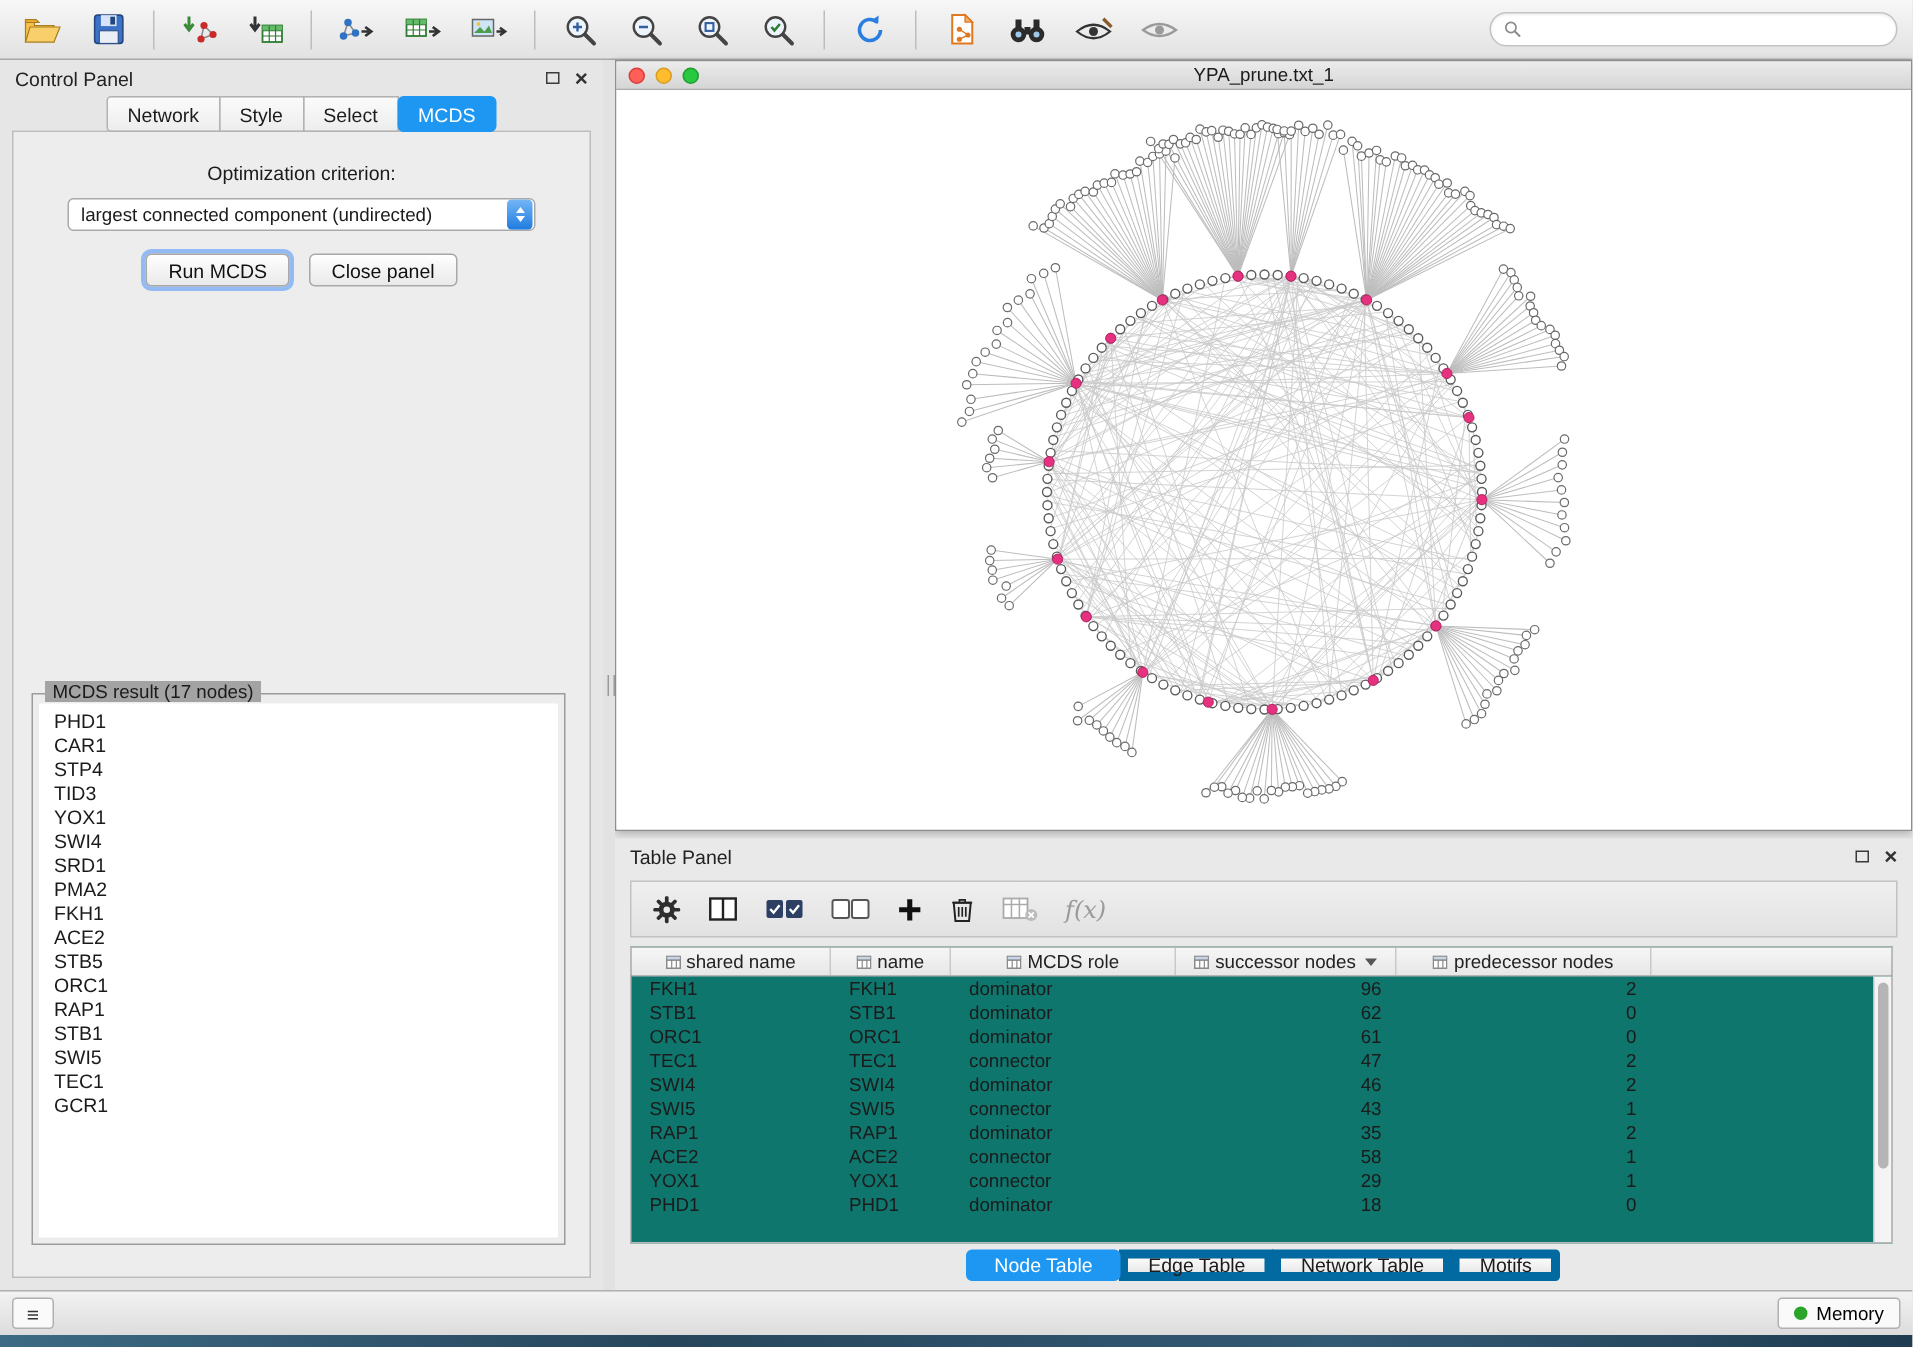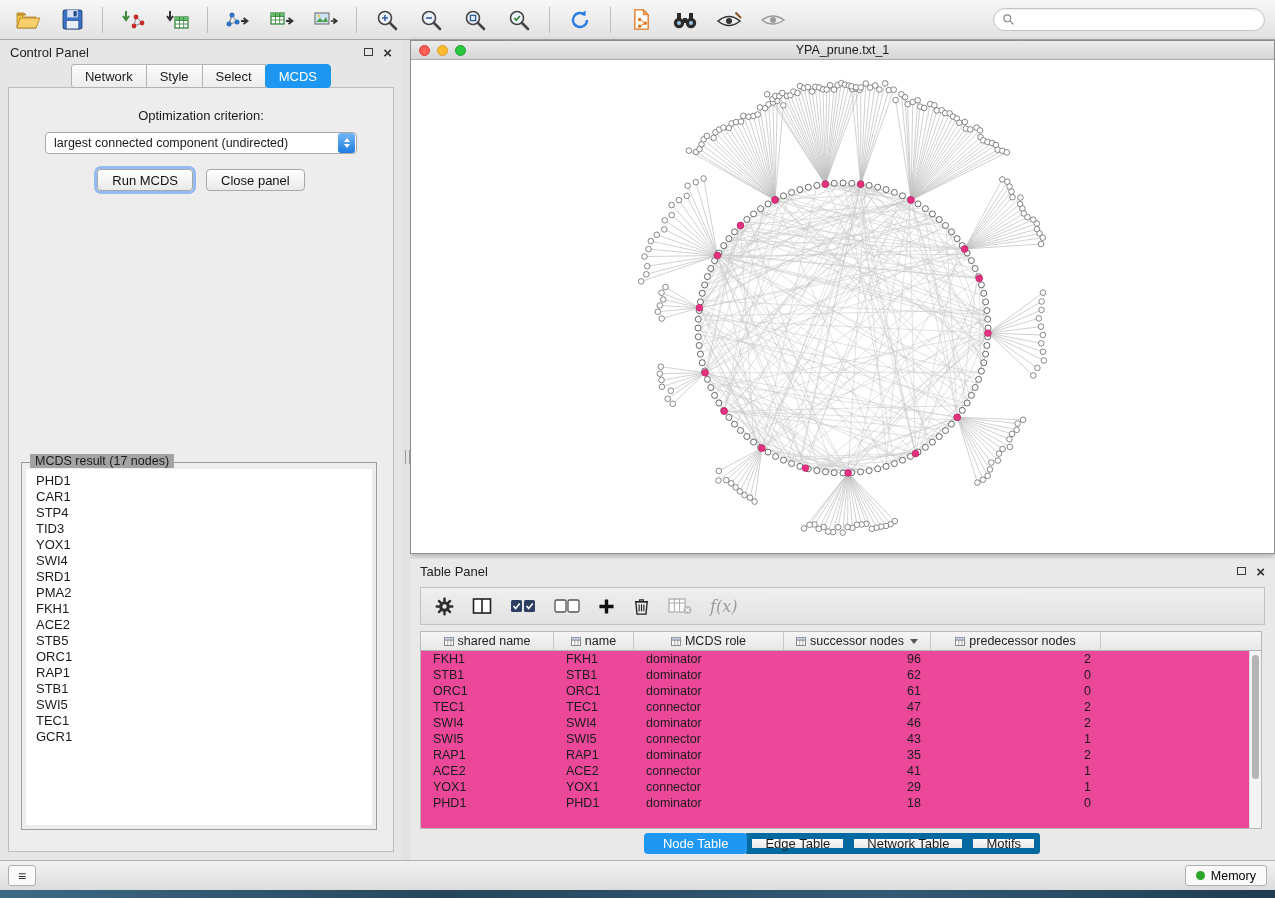--- a/index.html
+++ b/index.html
@@ -59,21 +59,21 @@
   .tl.green { background:var(--traffic-green,#28c840); border:0.5px solid #1e9e30; }
   .net-title { position:absolute; left:0; right:0; text-align:center; font-size:12.5px; color:#1a1a1a; }
   .net-content { flex:1; background:#fff; overflow:hidden; }
   .net-content svg { width:100%; height:100%; display:block; }
 
   
   .table-panel { flex:1; margin-top:5px; background:#e9e9e9; display:flex; flex-direction:column; min-height:0; }
   .table-toolbar { height:38px; flex:0 0 38px; margin:4px 10px 0 10px; background:linear-gradient(#efefef,#e2e2e2); border:1px solid #c2c2c2; display:flex; align-items:center; padding:0 14px; gap:18px; }
   .tt-btn { background:transparent; border:none; display:flex; align-items:center; cursor:default; padding:0; }
   .fx-label { font-family:"DejaVu Serif","Liberation Serif",serif; font-style:italic; font-size:16px; color:#9a9a9a; }
-  .table-wrap { margin:6px 13px 0 10px; border:1px solid #b9b9b9; background:#ec4899; position:relative; height:198px; flex:0 0 198px; }
+  .table-wrap { margin:6px 13px 0 10px; border:1px solid #b9b9b9; background:#0f766e; position:relative; height:198px; flex:0 0 198px; }
   .t-header { height:19px; display:flex; background:linear-gradient(#f6f6f6,#e7e7e7); border-bottom:1px solid #b5b5b5; }
   .th { display:flex; align-items:center; justify-content:center; gap:4px; border-right:1px solid #c9c9c9; font-size:12.5px; color:#222; height:100%; cursor:default; }
   .sort-caret { width:0; height:0; border-left:4px solid transparent; border-right:4px solid transparent; border-top:5px solid #555; margin-left:2px; }
   .t-body { height:178px; overflow:hidden; }
   .t-row { display:flex; height:16px; line-height:16px; font-size:12.5px; }
   .td { padding-left:12px; white-space:nowrap; overflow:hidden; }
   .td.num { text-align:right; padding-left:0; padding-right:10px; }
   .t-scroll { position:absolute; top:19px; bottom:0; right:0; width:12px; background:#f4f4f4; border-left:1px solid #ddd; }
   .t-scroll .thumb { position:absolute; top:4px; left:2px; width:7px; height:124px; background:#b5b5b5; border-radius:4px; }
   .table-tabs { display:flex; justify-content:center; margin-top:4px; height:21px; }
@@ -1231,21 +1231,21 @@
                 <div class="td" style="width: 133px;">RAP1</div>
                 <div class="td" style="width: 80px;">RAP1</div>
                 <div class="td" style="width: 150px;">dominator</div>
                 <div class="td num" style="width: 147px;">35</div>
                 <div class="td num" style="width: 170px;">2</div>
               </div>
               <div class="t-row">
                 <div class="td" style="width: 133px;">ACE2</div>
                 <div class="td" style="width: 80px;">ACE2</div>
                 <div class="td" style="width: 150px;">connector</div>
-                <div class="td num" style="width: 147px;">41</div>
+                <div class="td num" style="width: 147px;">58</div>
                 <div class="td num" style="width: 170px;">1</div>
               </div>
               <div class="t-row">
                 <div class="td" style="width: 133px;">YOX1</div>
                 <div class="td" style="width: 80px;">YOX1</div>
                 <div class="td" style="width: 150px;">connector</div>
                 <div class="td num" style="width: 147px;">29</div>
                 <div class="td num" style="width: 170px;">1</div>
               </div>
               <div class="t-row">

